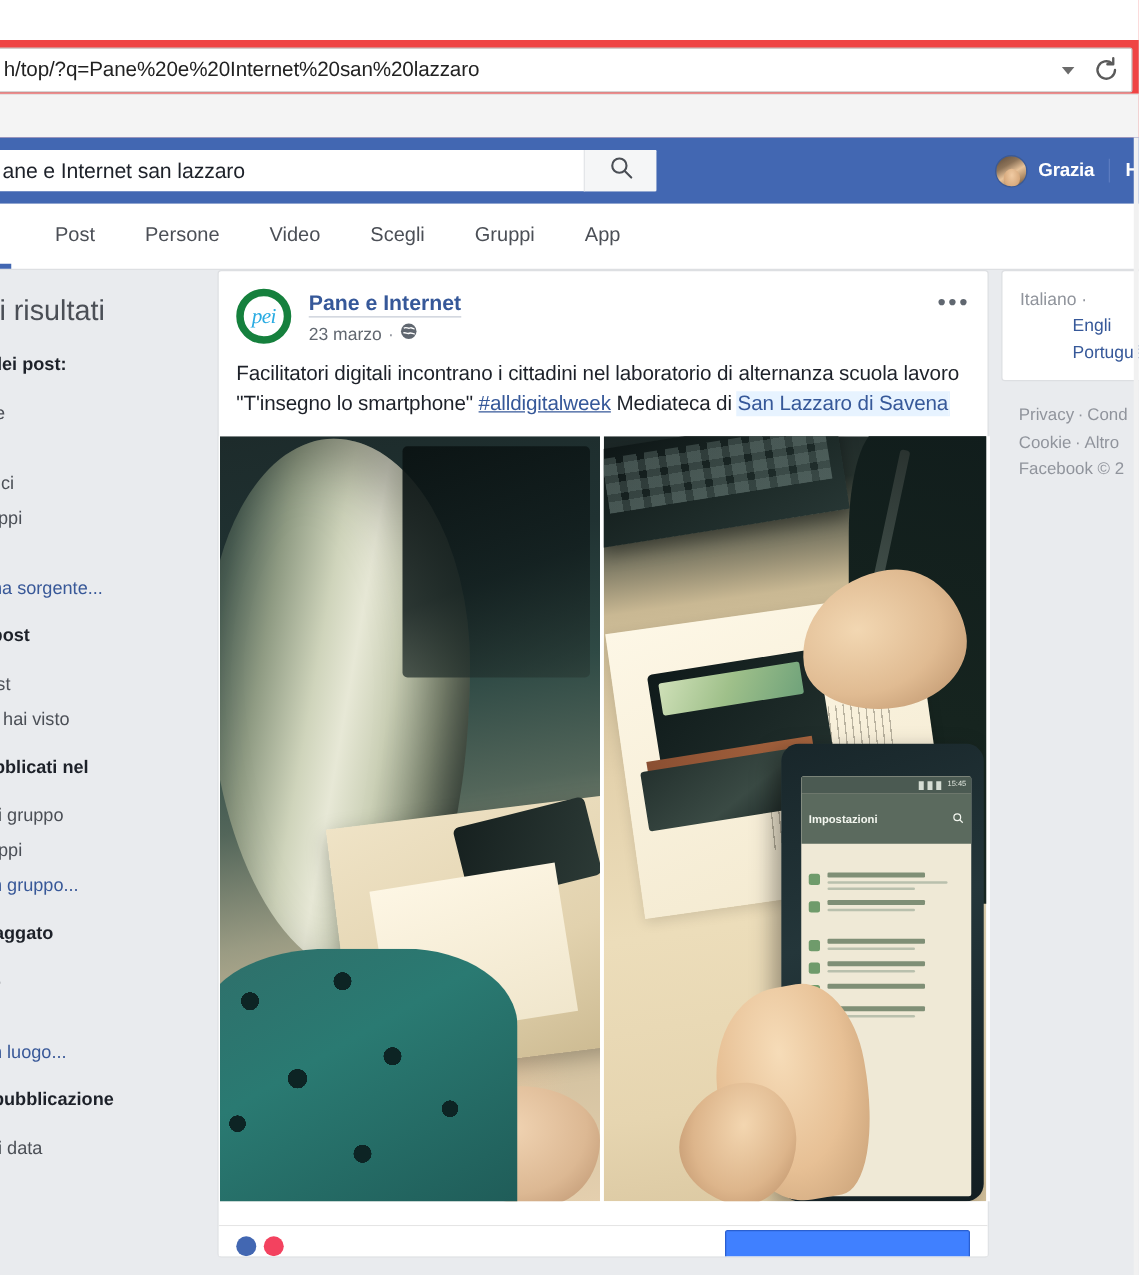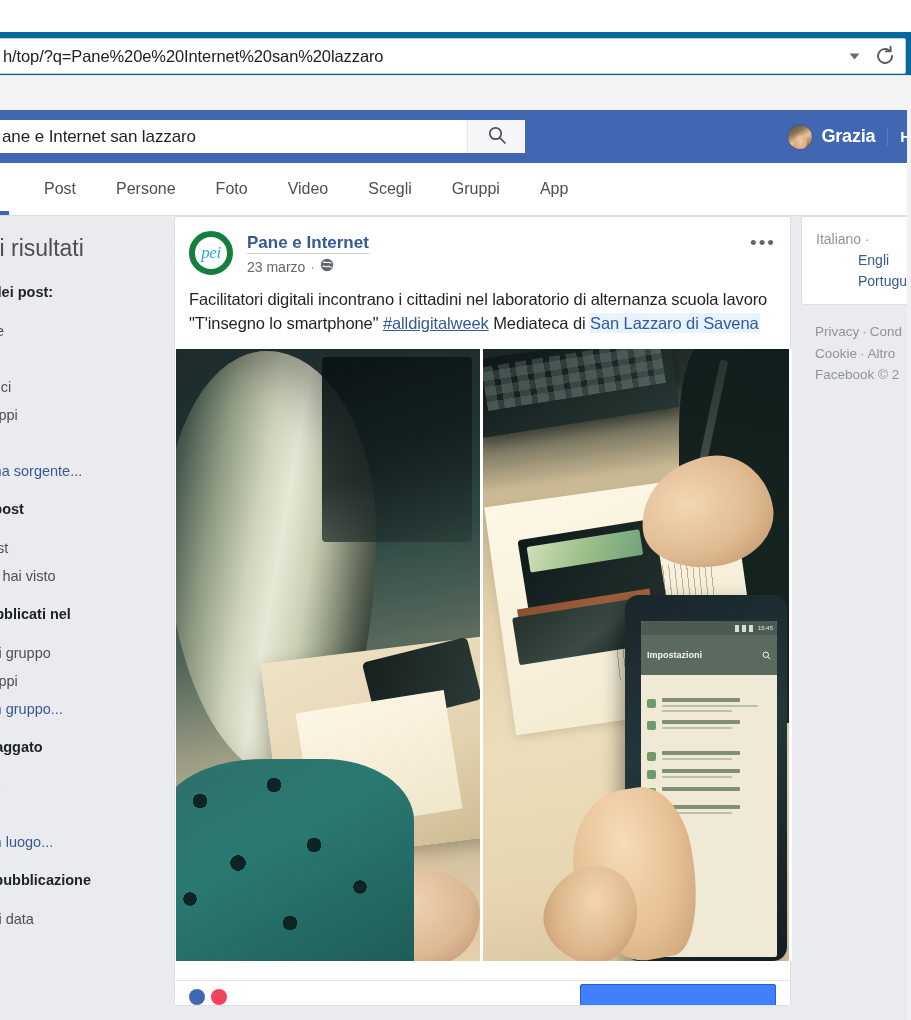--- a/index.html
+++ b/index.html
@@ -7,21 +7,21 @@
   html, body {
     width: 911px; height: 1020px;
     overflow: hidden;
     font-family: "Liberation Sans", sans-serif;
     background: #e9ebee;
   }
 
   
   #browser-chrome {
     position: absolute; left: 0; top: 0; width: 911px; height: 110px;
-    background: #0369a1;
+    background: #ef4444;
   }
   #chrome-topstrip {
     position: absolute; left: 0; top: 0; width: 911px; height: 32px;
     background: #ffffff;
   }
   #urlbar {
     position: absolute; left: -12px; top: 38px; width: 918px; height: 36px;
     background: #ffffff;
     border: 1px solid #c9c9c9;
     border-radius: 2px;
@@ -84,21 +84,21 @@
     border: 1px solid #3b5a96;
     flex: 0 0 26px;
     overflow: hidden; position: relative;
   }
   #fb-avatar::after {
     content: ""; position: absolute; left: 6px; top: 10px; width: 13px; height: 15px;
     border-radius: 50% 50% 45% 45%;
     background: radial-gradient(ellipse at 50% 35%, #f0cba3 0%, #d7a97d 70%, #9a7a58 100%);
   }
   .fb-user-name {
-    color: #ffffff; font-size: 18px; font-weight: bold;
+    color: #ffffff; font-size: 15px; font-weight: bold;
     margin-left: 9px; letter-spacing: -0.2px;
   }
   .fb-navdivider {
     width: 1px; height: 19px; background: #5b7bc0; margin: 0 12px;
   }
   .fb-home-link {
     color: #ffffff; font-size: 15px; font-weight: bold;
     letter-spacing: -0.2px;
   }
 
@@ -480,21 +480,20 @@
     <span class="fb-navdivider"></span>
     <span class="fb-home-link">H</span>
   </div>
 </div>
 
 <div id="fb-tabstrip">
   <div id="tab-active-stub"></div>
   <div id="tabs">
     <div class="tab">Post</div>
     <div class="tab">Persone</div>
-    <div class="tab">Foto</div>
     <div class="tab">Video</div>
     <div class="tab">Scegli</div>
     <div class="tab">Gruppi</div>
     <div class="tab">App</div>
   </div>
 </div>
 
 <div id="page-body">
 
   <div id="left-sidebar">

